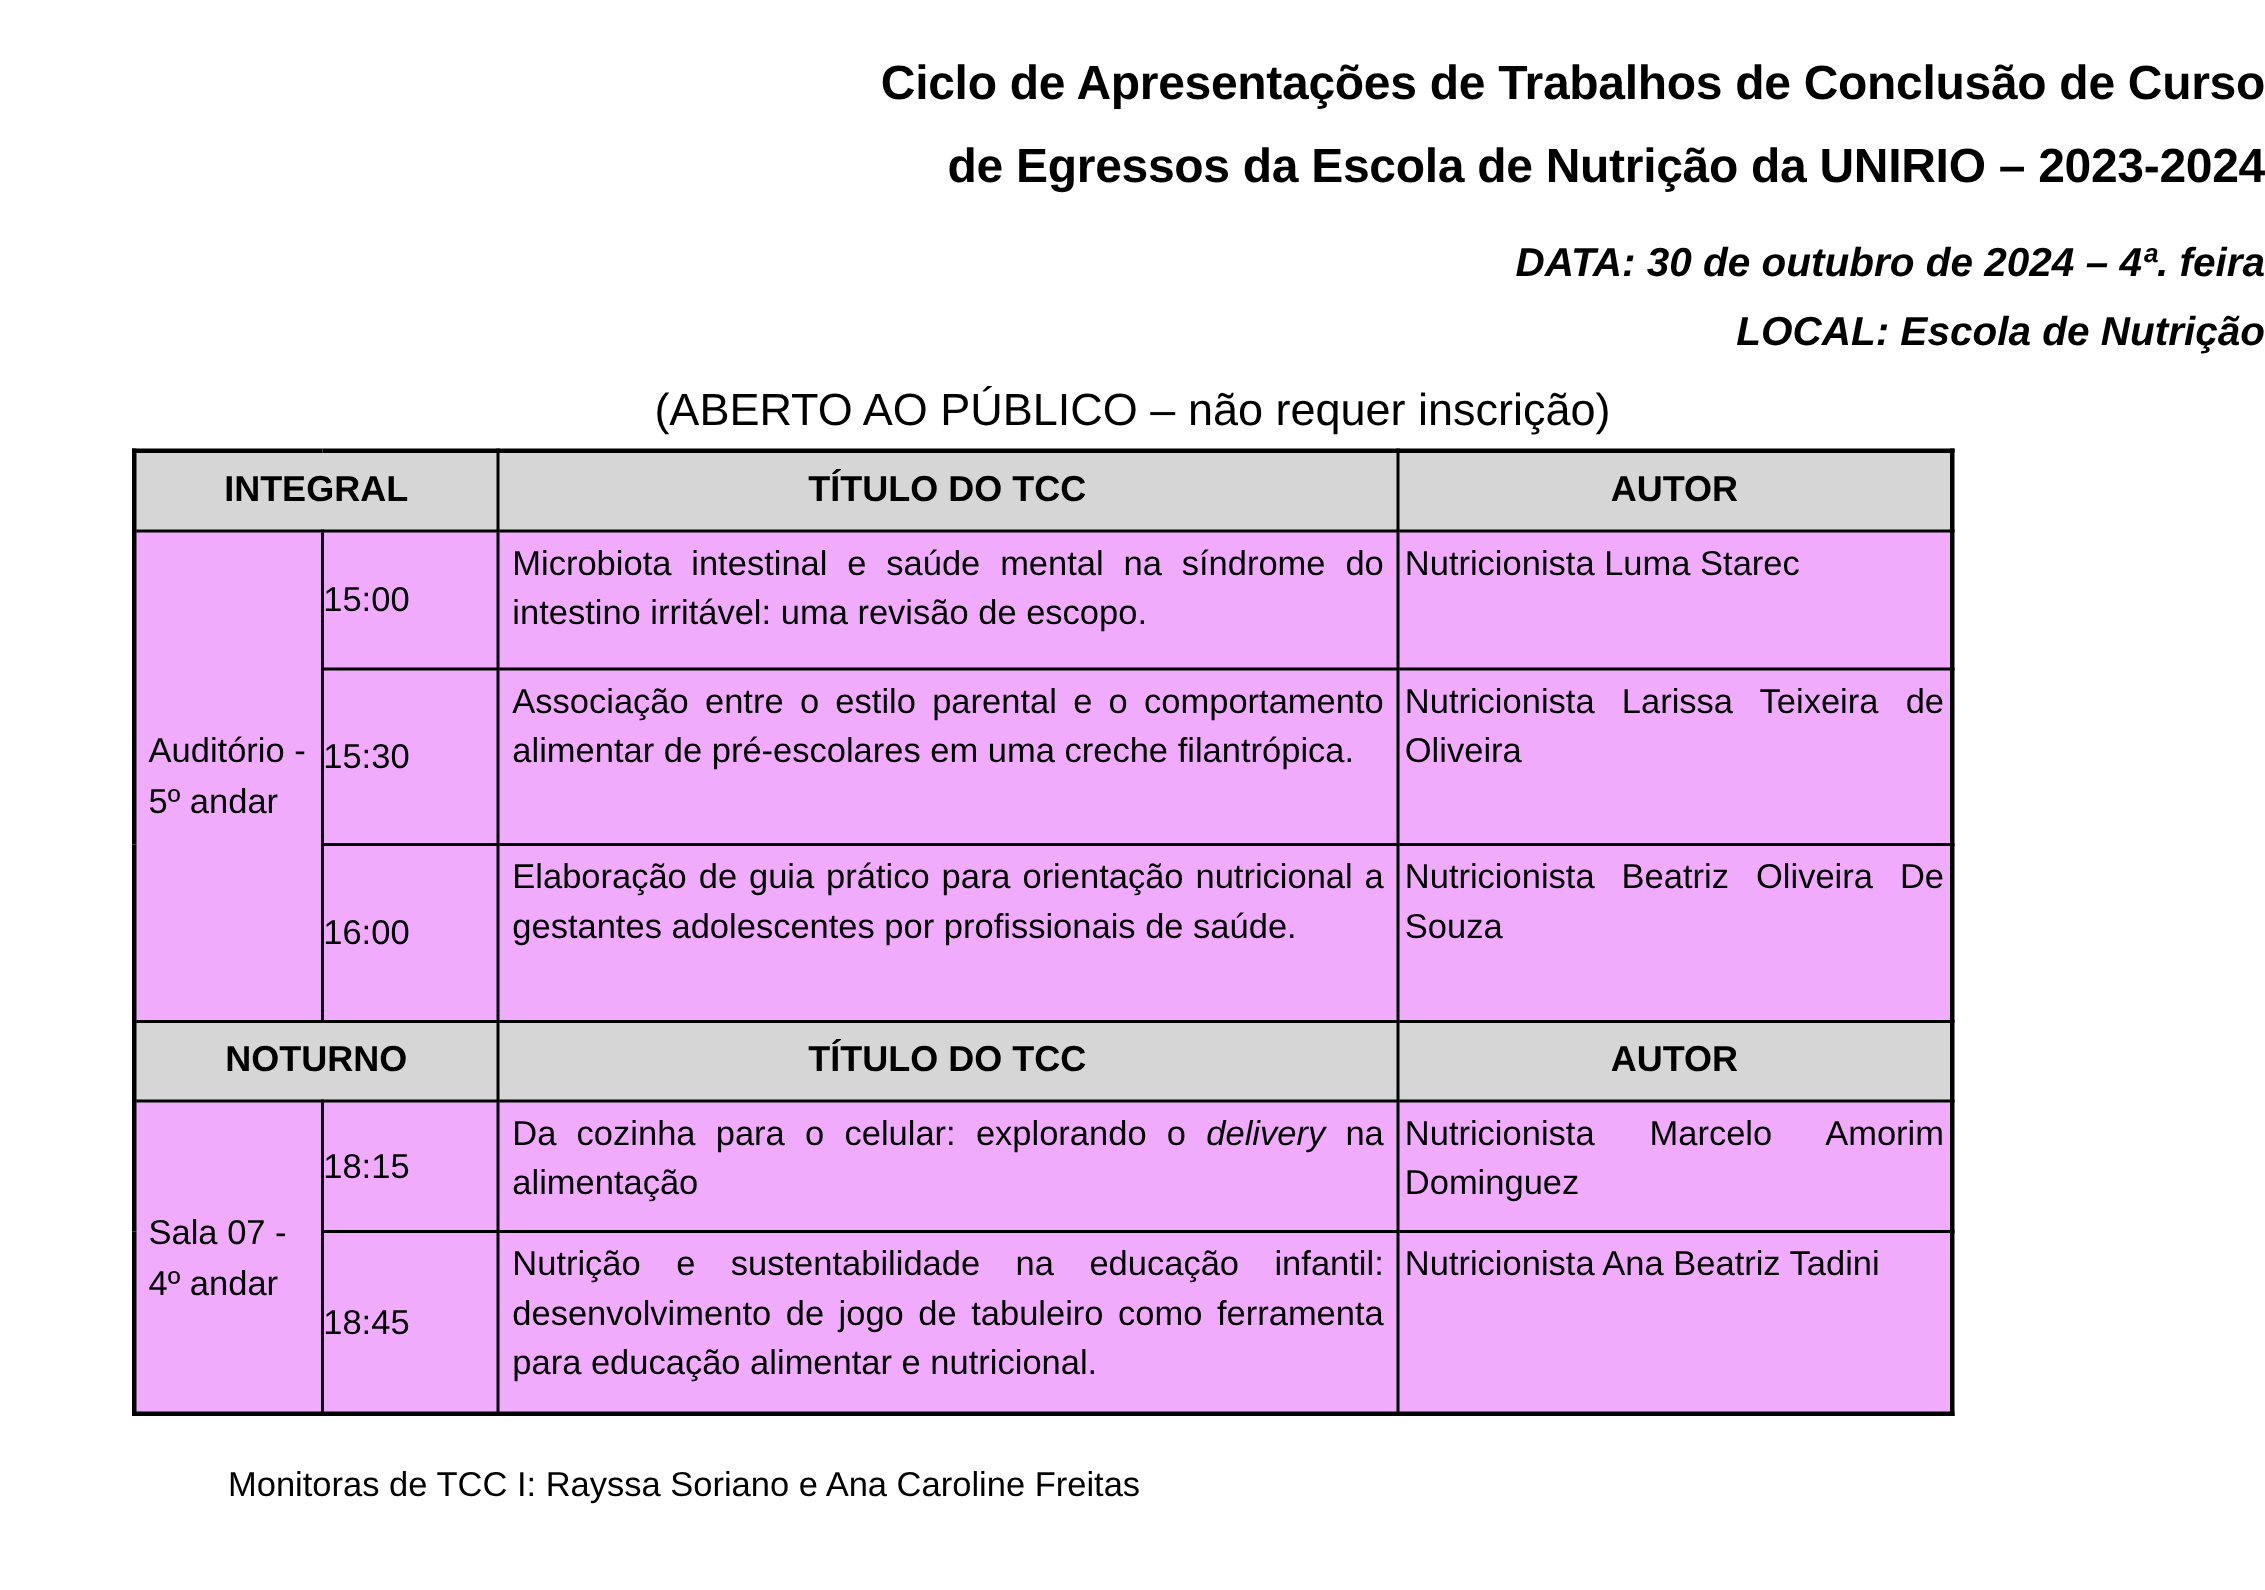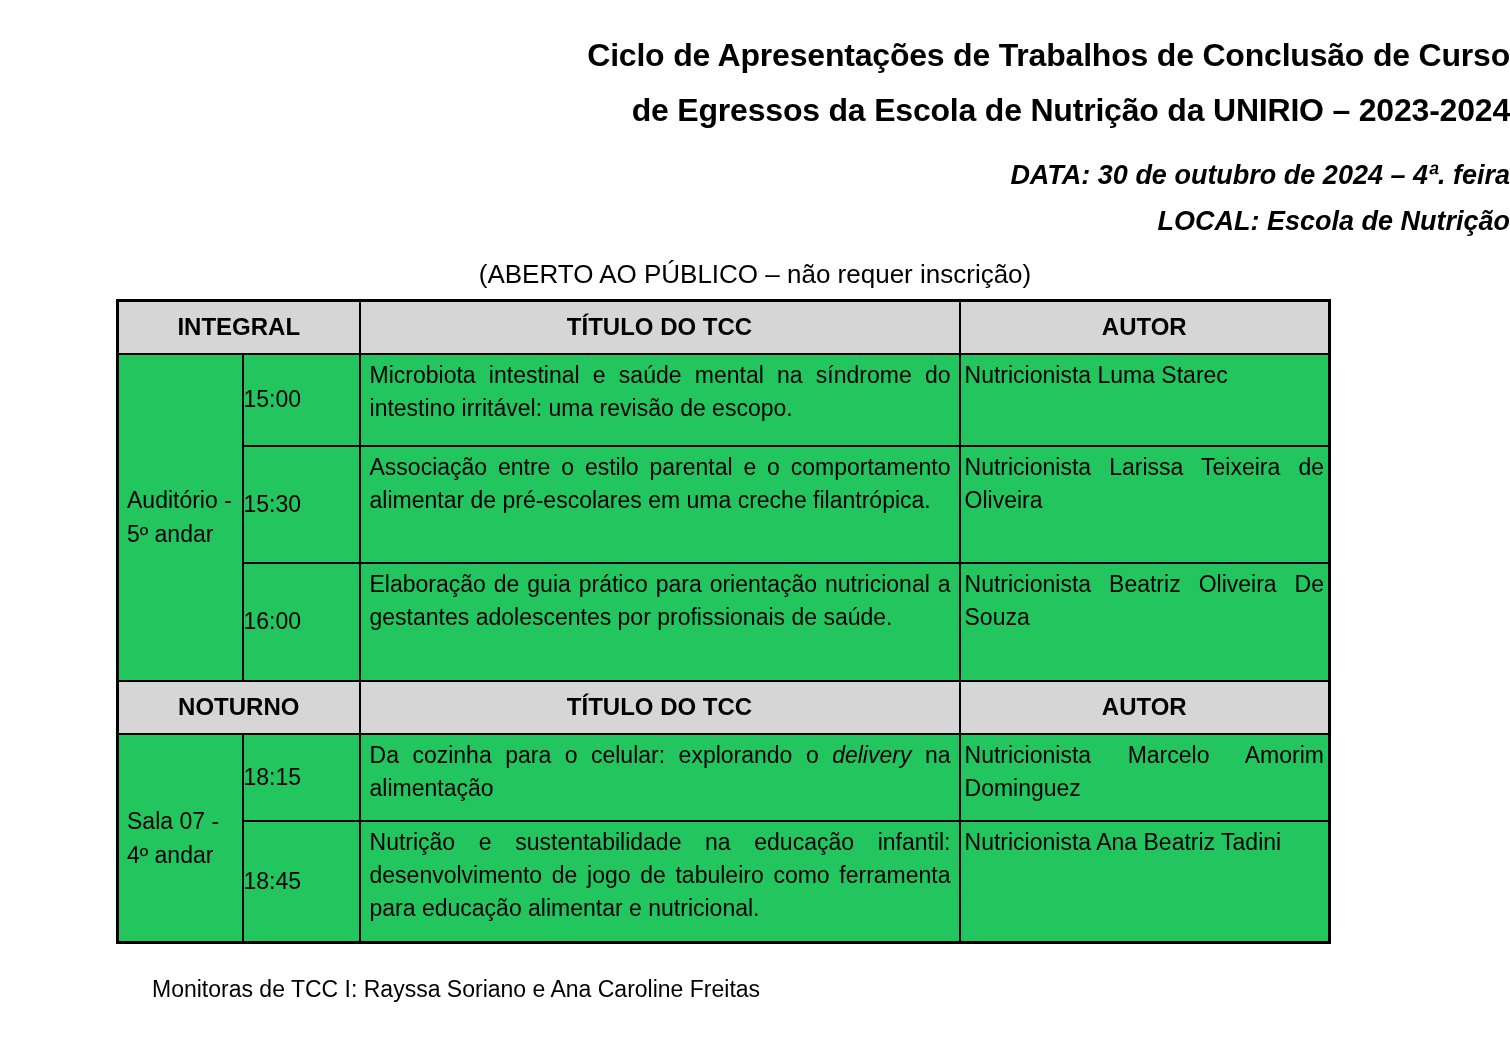--- a/index.html
+++ b/index.html
@@ -22,48 +22,48 @@
   .date-line {
     margin-top: 22px; text-align: right;
     font-size: 27px; font-weight: bold; font-style: italic; line-height: 30px;
   }
   .local-line {
     margin-top: 16px; text-align: right;
     font-size: 27px; font-style: italic; line-height: 30px; font-weight: bold;
   }
   .public-line {
     margin-top: 23px; text-align: center;
-    font-size: 26px; line-height: 30px;
+    font-size: 30px; line-height: 30px;
   }
 
   table.schedule {
     border-collapse: collapse;
     table-layout: fixed;
-    margin: 10px 0 0 116px;
+    margin: 10px 0 0 88px;
     width: 1212px;
     border: 3px solid #000000;
   }
   .schedule col.c-loc   { width: 125px; }
   .schedule col.c-time  { width: 117px; }
   .schedule col.c-title { width: 600px; }
   .schedule col.c-auth  { width: 370px; }
 
   .schedule th, .schedule td {
     border: 2px solid #000000;
     font-size: 23px;
     padding: 0;
   }
   .schedule th {
     background: #d6d6d6;
     font-size: 24px; font-weight: bold;
     text-align: center; vertical-align: middle;
   }
   tr.hdr { height: 53px; }
 
-  td.cell { background: #22c55e; }
+  td.cell { background: #f0abfc; }
   td.loc {
     font-weight: normal; vertical-align: middle;
     padding: 2px 4px 2px 8px; line-height: 34px;
   }
   td.time {
     text-align: left; vertical-align: middle;
   }
   td.tcc {
     vertical-align: top; text-align: justify;
     padding: 4px 8px 4px 9px; line-height: 33px;

